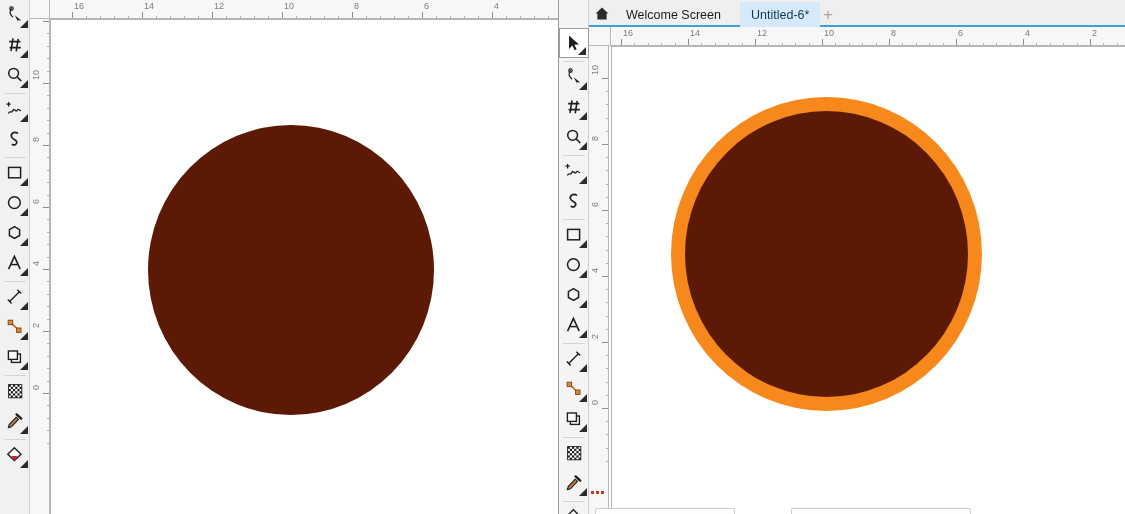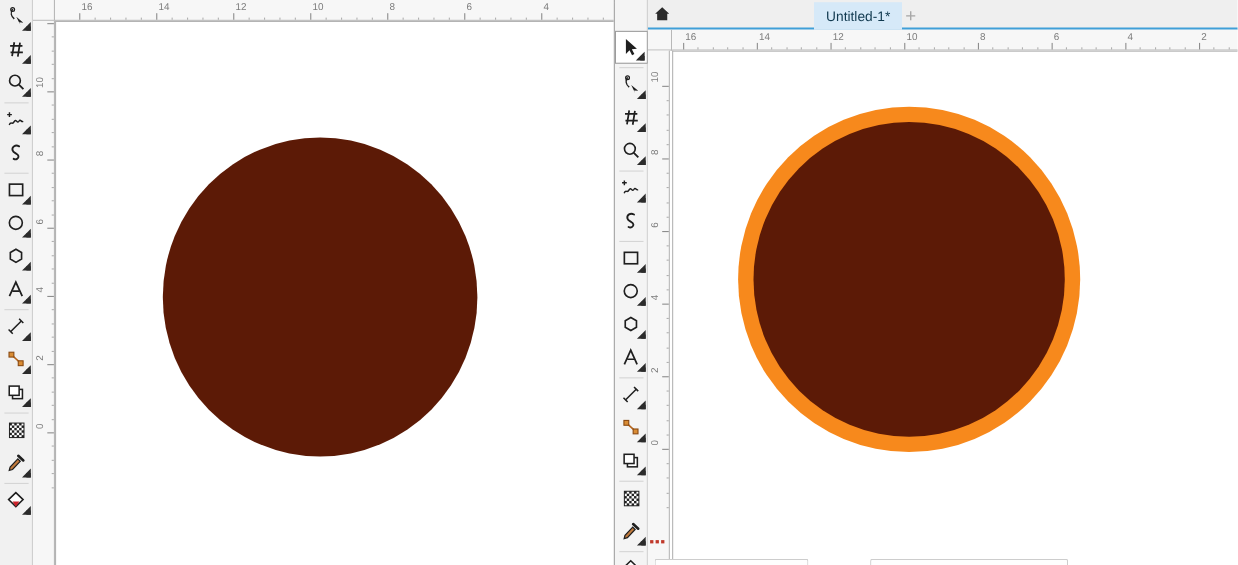--- a/index.html
+++ b/index.html
@@ -339,22 +339,25 @@
     <div class="chrome-line" style="left:0px; top:2px; width:26px;"></div>
 
     <div class="tabstrip" style="border-bottom-color: rgb(63, 159, 216);">
       <div class="tab-home">
         <span>
           <svg width="14" height="13" viewBox="0 0 14 13">
             <path d="M7 0.6 L13.4 6.4 L11.6 6.4 L11.6 12.4 L2.4 12.4 L2.4 6.4 L0.6 6.4 Z" fill="#2b2b2b"></path>
           </svg>
         </span>
       </div>
+      <div class="tab" id="tab0" style="left:27px;">
+        <span>Welcome Screen</span>
+      </div>
       <div class="tab active" id="tab1" style="left: 152px; background: rgb(214, 233, 248); color: rgb(16, 57, 79);">
-        <span>Untitled-1*</span>
+        <span>Untitled-6*</span>
       </div>
       <div class="tab-add" style="left:230px;">
         <span>+</span>
       </div>
     </div>
 
     <div class="toolbox toolbox-r" id="tb-right" style="top:0;">
         <div class="tool sel" style="position: absolute; left: 0px; top: 28px;">
           <span>
             <svg width="18" height="18" viewBox="0 0 18 18">

